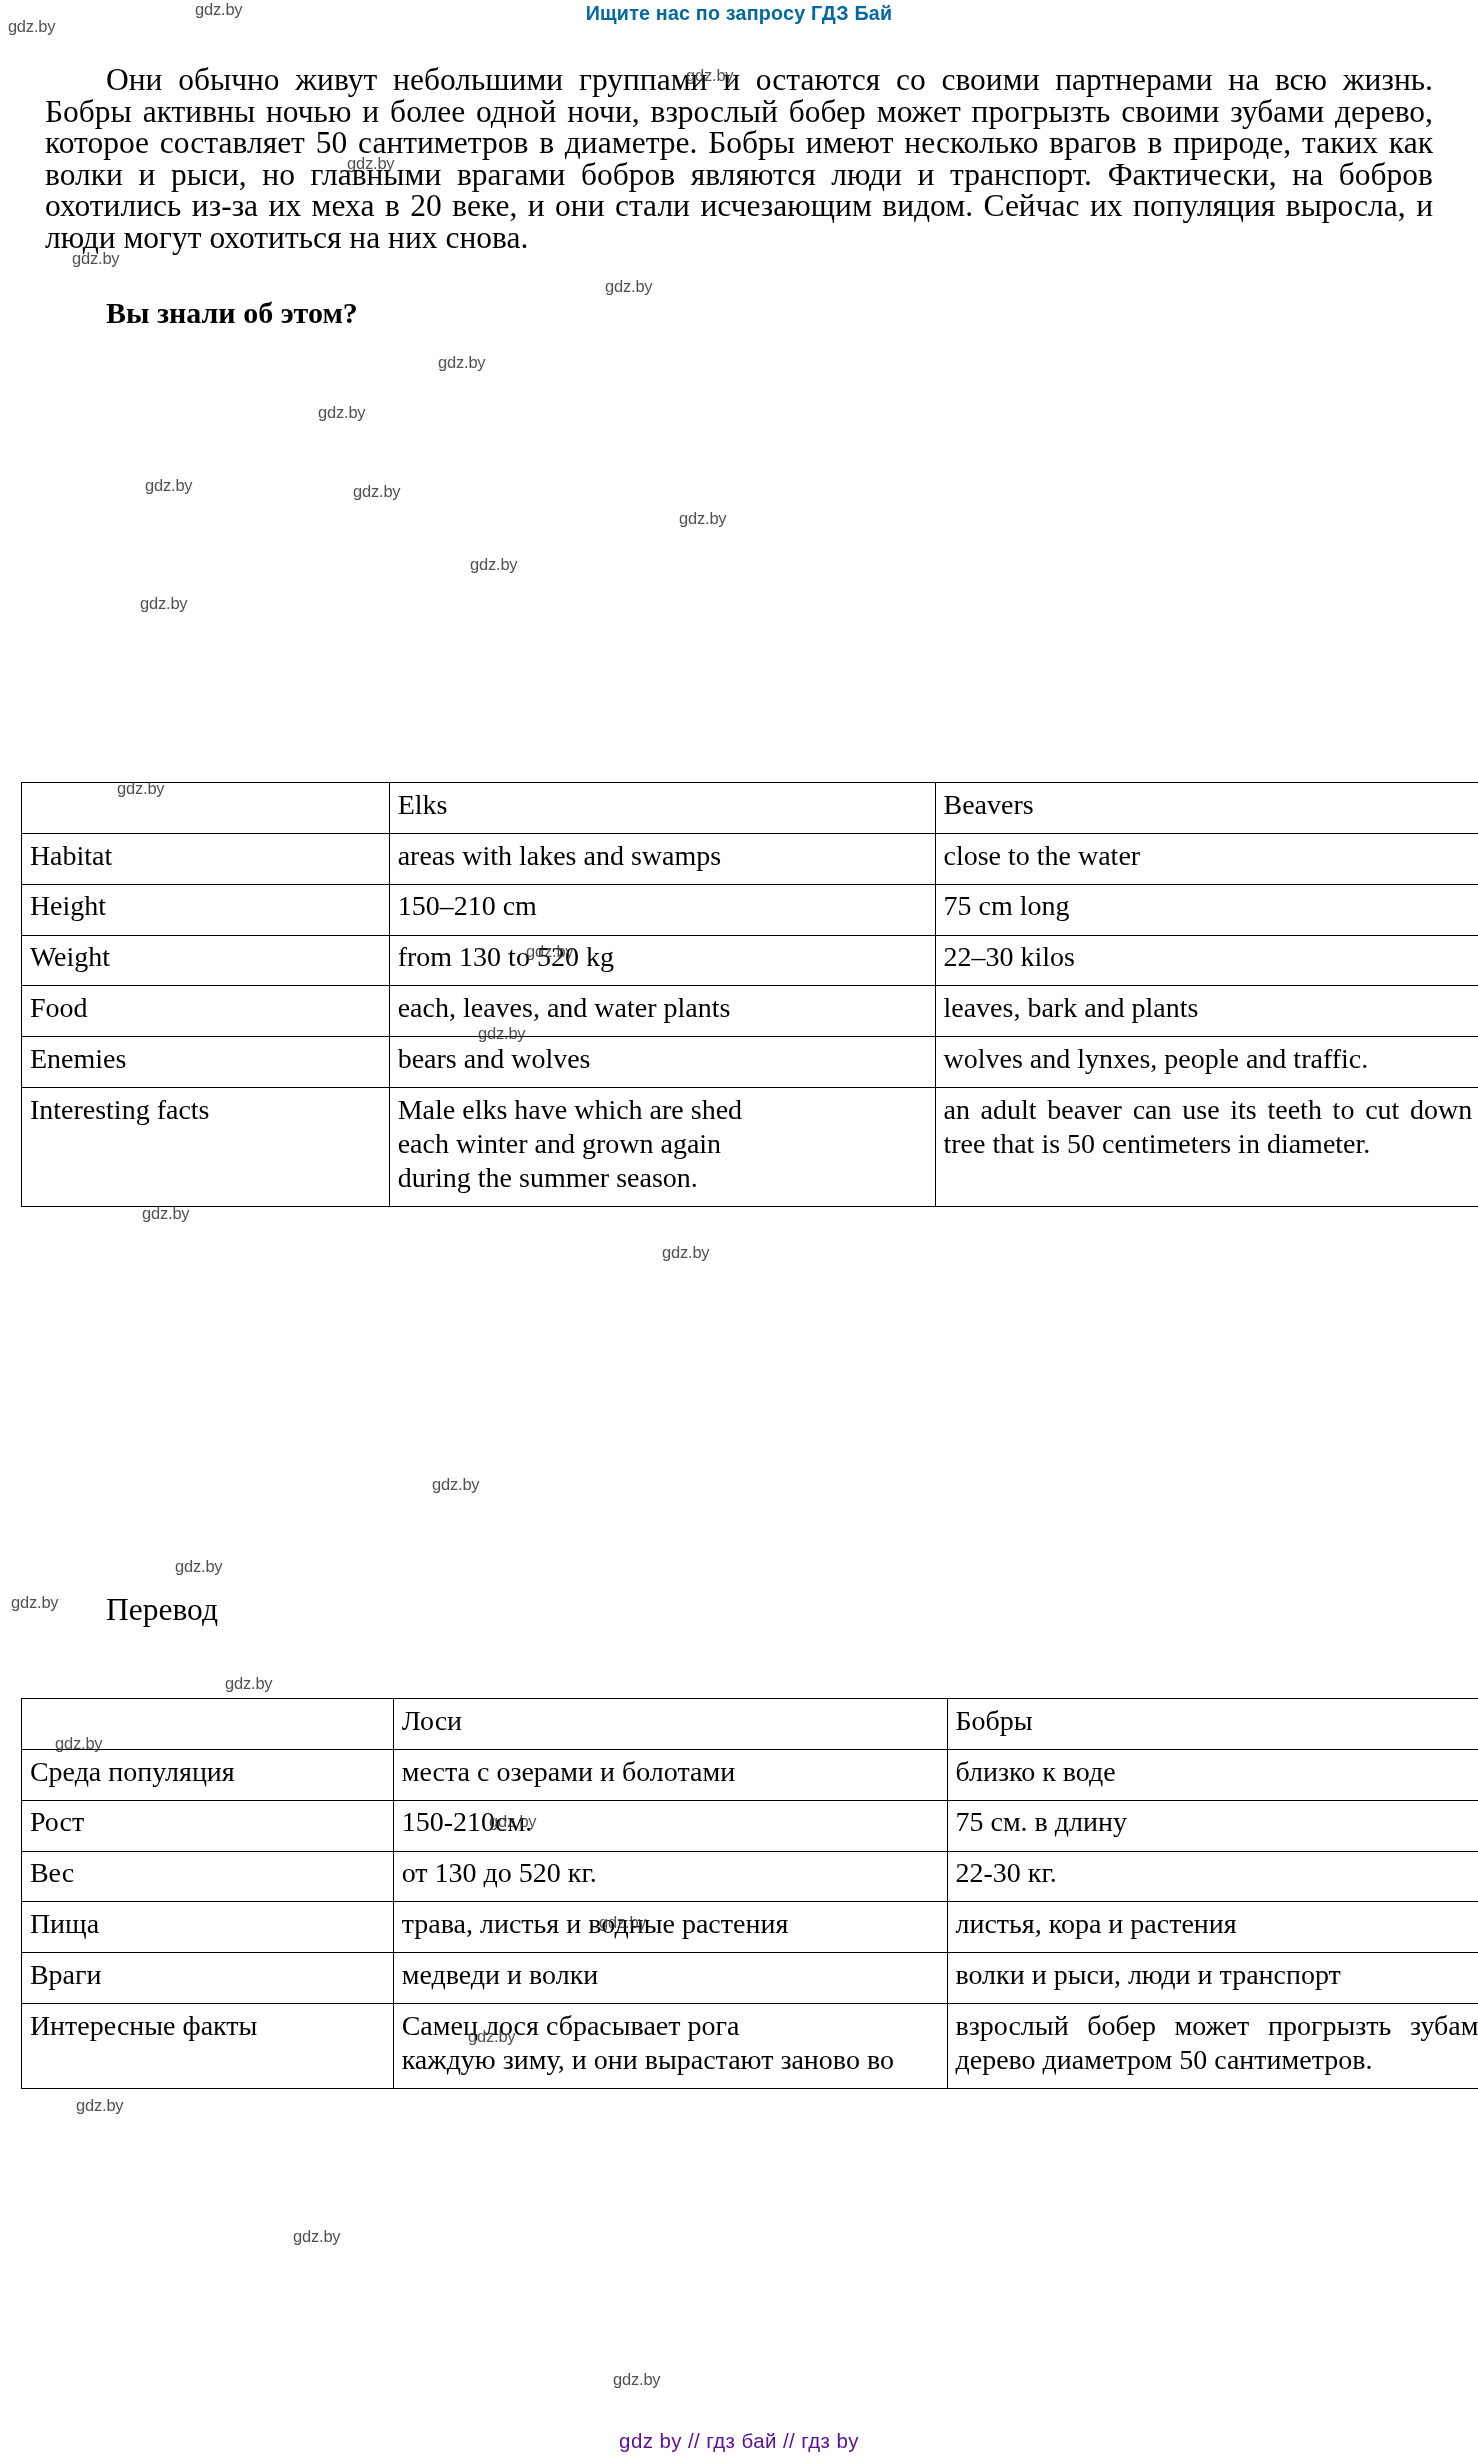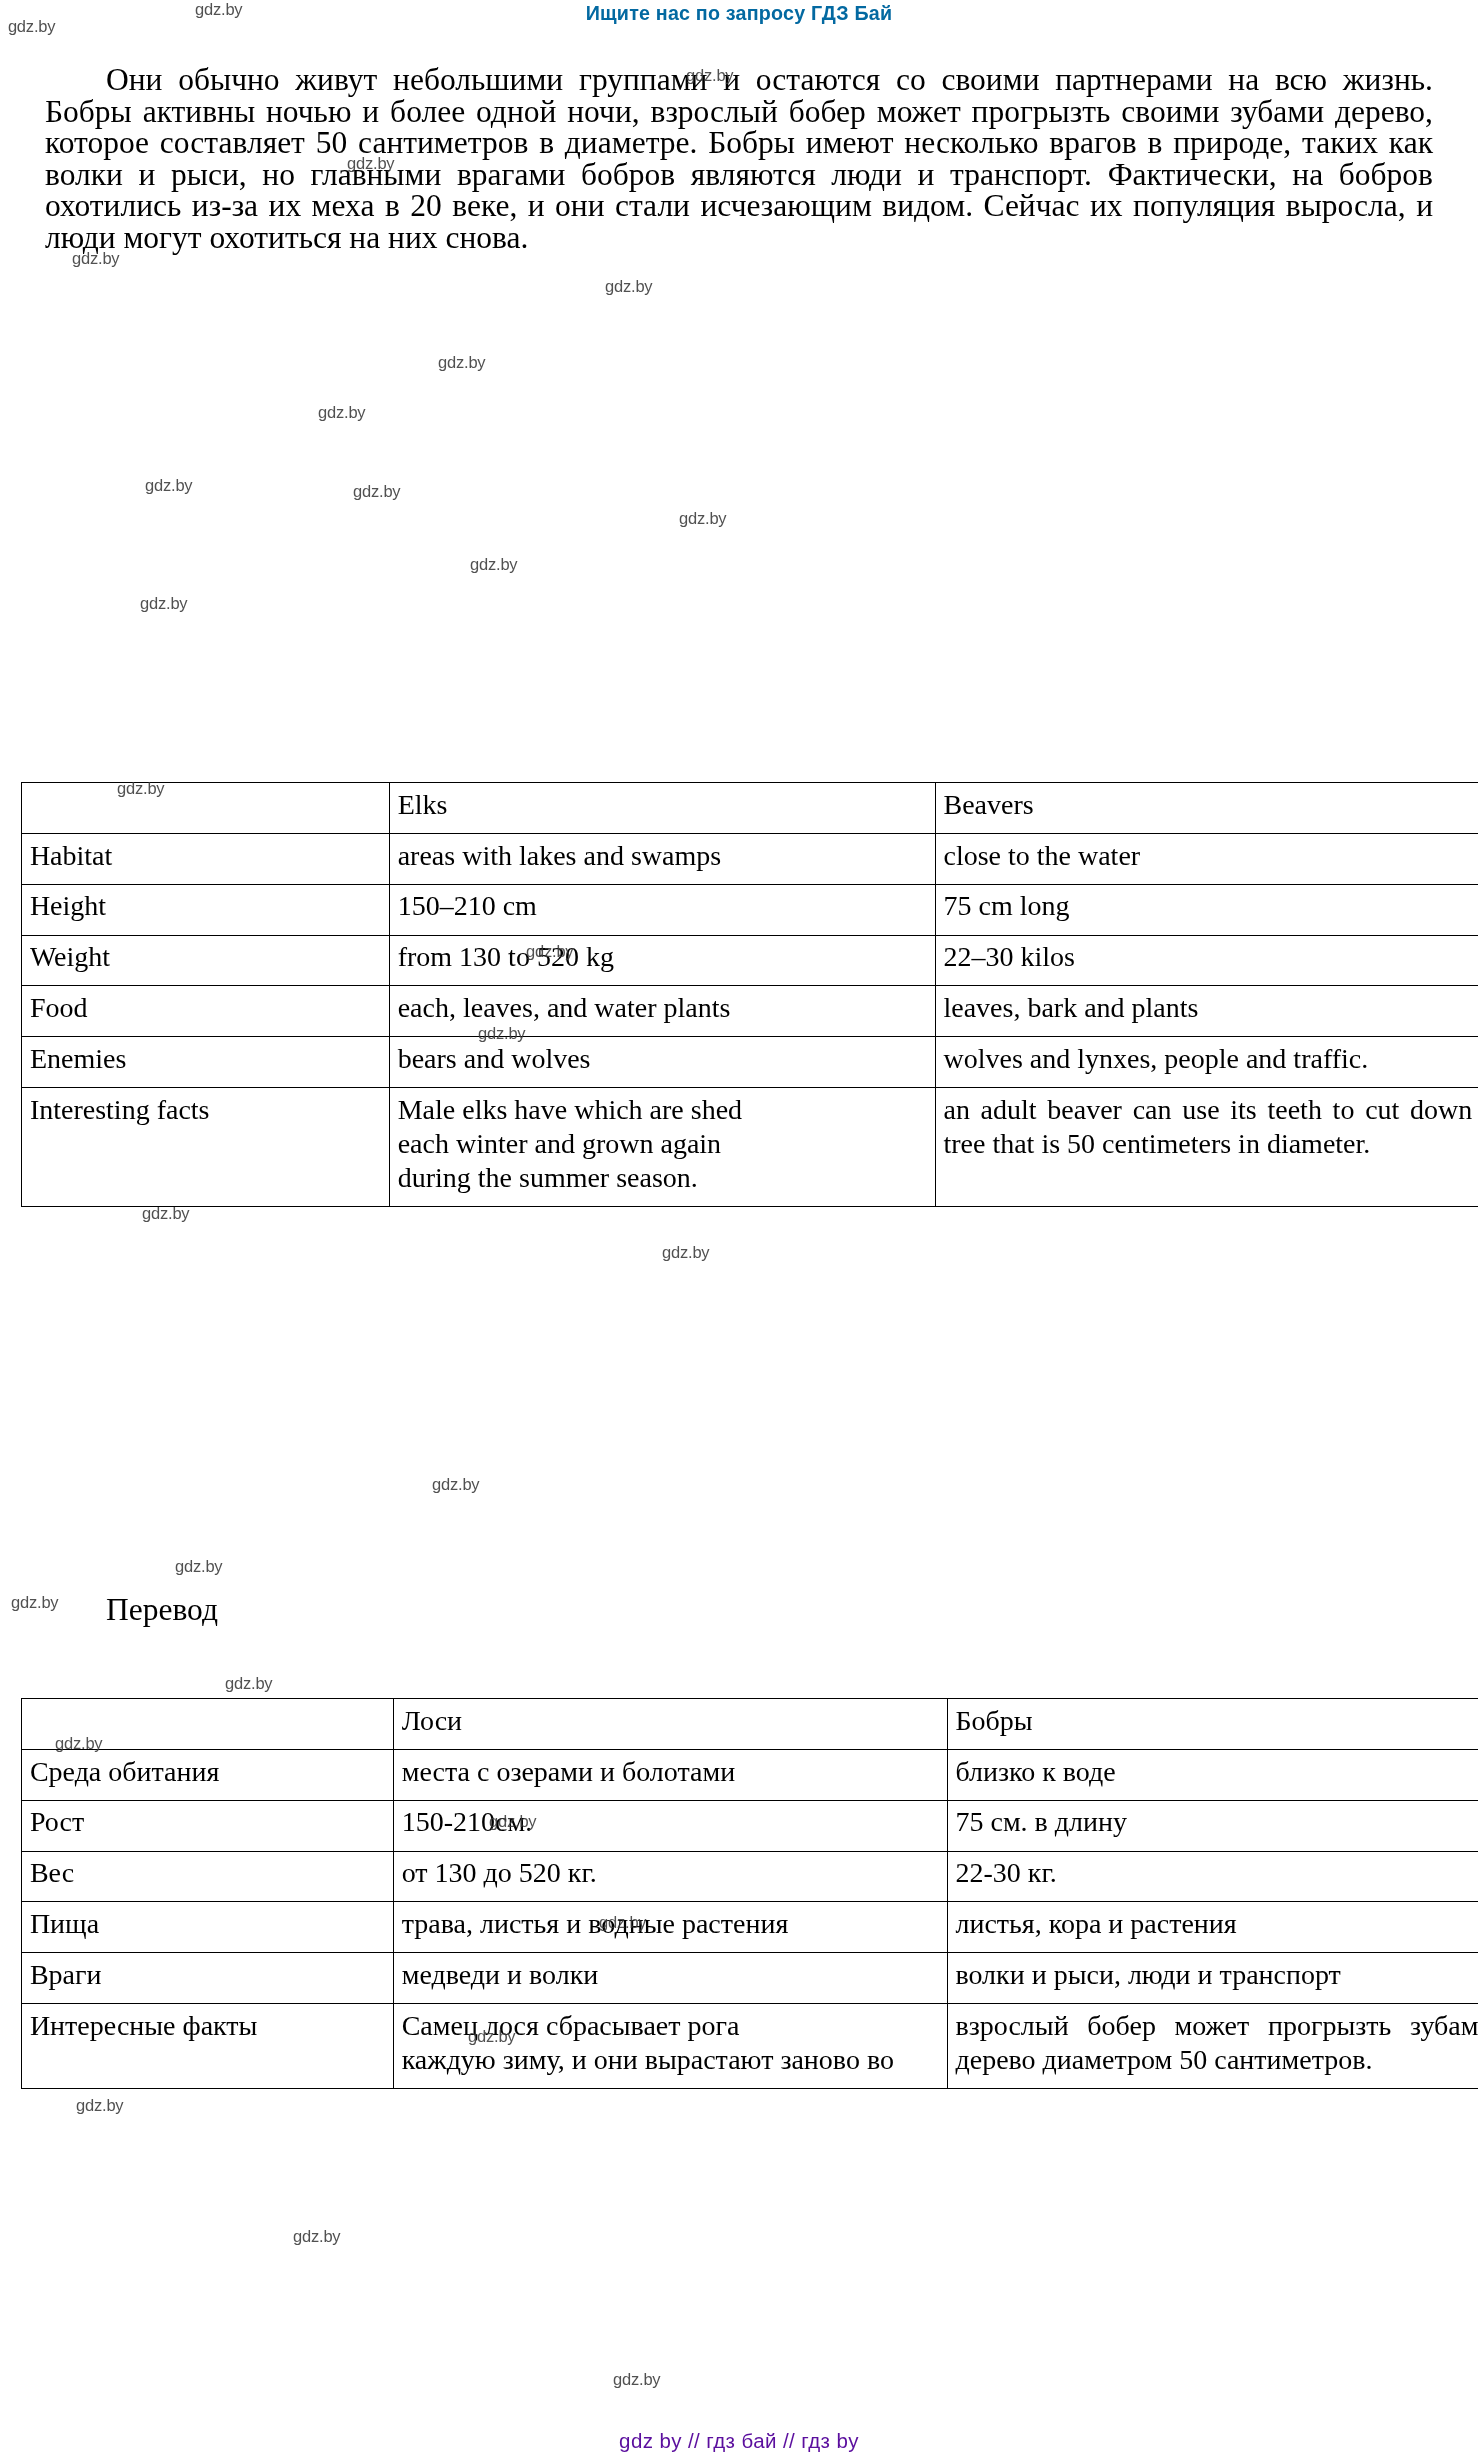--- a/index.html
+++ b/index.html
@@ -134,20 +134,21 @@
     letter-spacing: 0.4px;
   }
 </style>
 </head>
 <body>
 
 <div class="top-banner">Ищите нас по запросу ГДЗ Бай</div>
 
 <div class="content">
   <p class="body-par">Они обычно живут небольшими группами и остаются со своими партнерами на всю жизнь. Бобры активны ночью и более одной ночи, взрослый бобер может прогрызть своими зубами дерево, которое составляет 50 сантиметров в диаметре. Бобры имеют несколько врагов в природе, таких как волки и рыси, но главными врагами бобров являются люди и транспорт. Фактически, на бобров охотились из-за их меха в 20 веке, и они стали исчезающим видом. Сейчас их популяция выросла, и люди могут охотиться на них снова.</p>
+  <p class="subhead">Вы знали об этом?</p>
 </div>
 
 <table class="gtab" id="table-en">
   <tbody>
     <tr>
       <td class="c1"></td>
       <td class="c2 nojust">Elks</td>
       <td class="c3 nojust">Beavers</td>
     </tr>
     <tr>
@@ -190,21 +191,21 @@
 <div class="perevod">Перевод</div>
 
 <table class="gtab" id="table-ru">
   <tbody>
     <tr>
       <td class="c1"></td>
       <td class="c2 nojust">Лоси</td>
       <td class="c3 nojust">Бобры</td>
     </tr>
     <tr>
-      <td class="c1 nojust">Среда обитания</td>
+      <td class="c1 nojust">Среда популяция</td>
       <td class="c2">места с озерами и болотами</td>
       <td class="c3 nojust">близко к воде</td>
     </tr>
     <tr>
       <td class="c1 nojust">Рост</td>
       <td class="c2 nojust">150-210см.</td>
       <td class="c3 nojust">75 см. в длину</td>
     </tr>
     <tr>
       <td class="c1 nojust">Вес</td>

